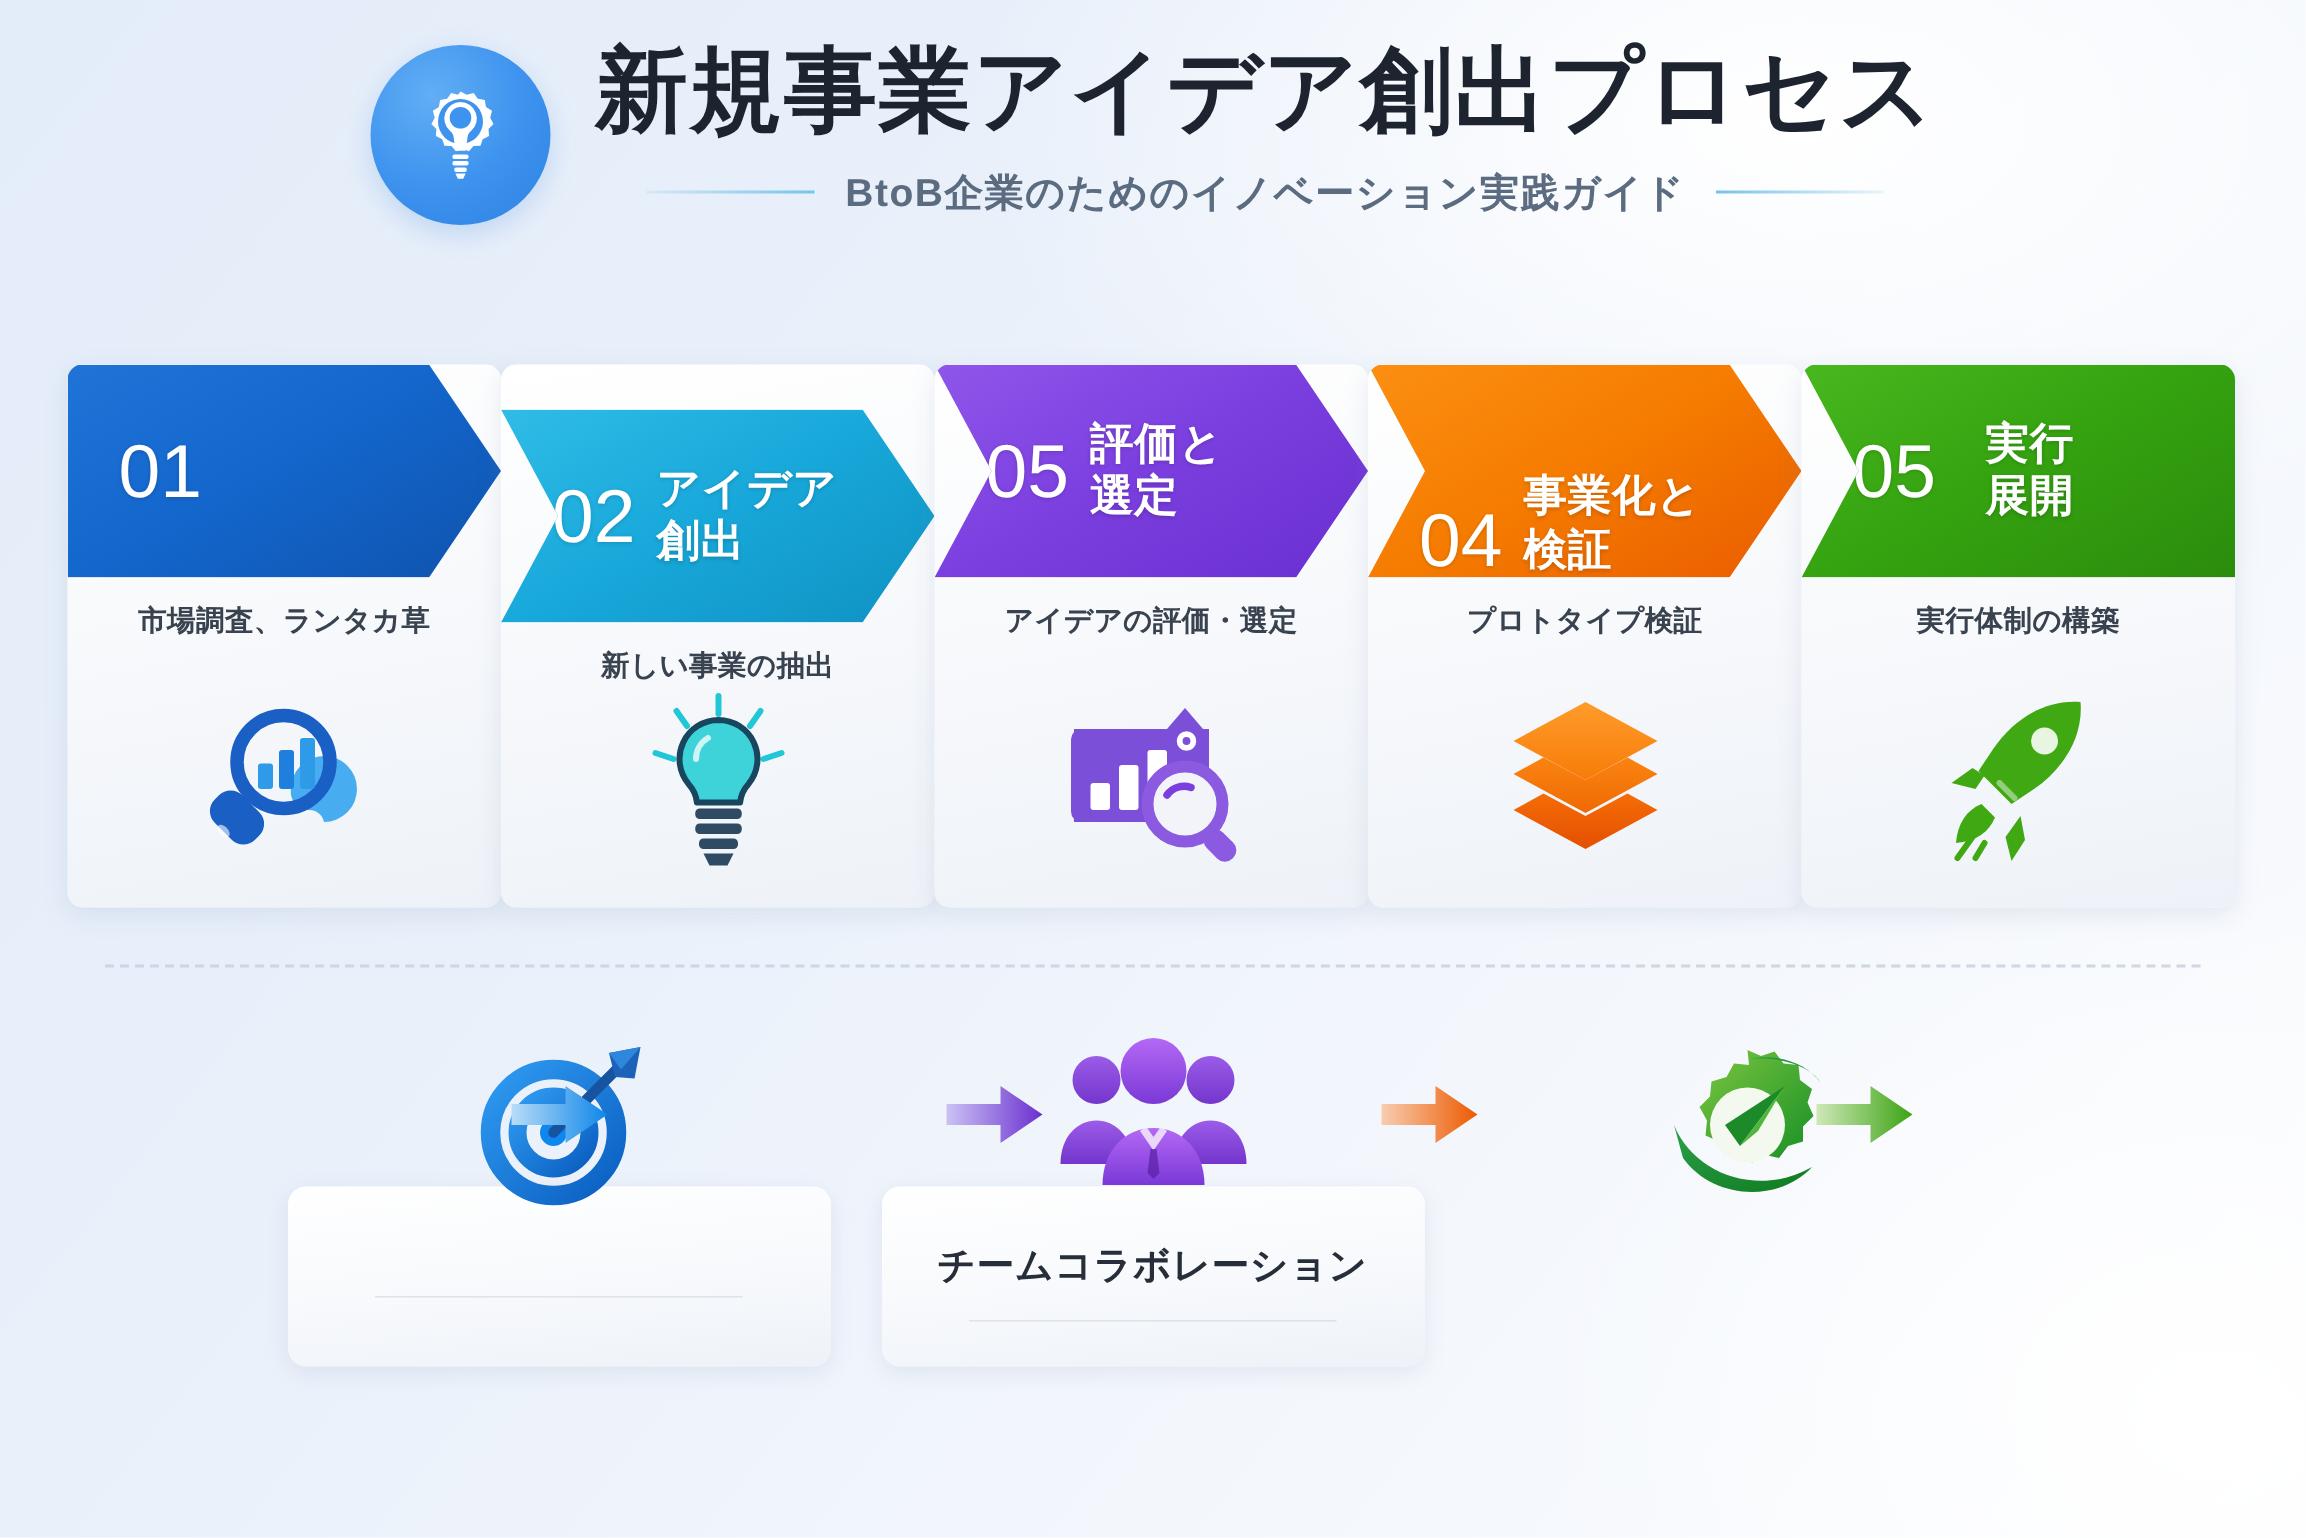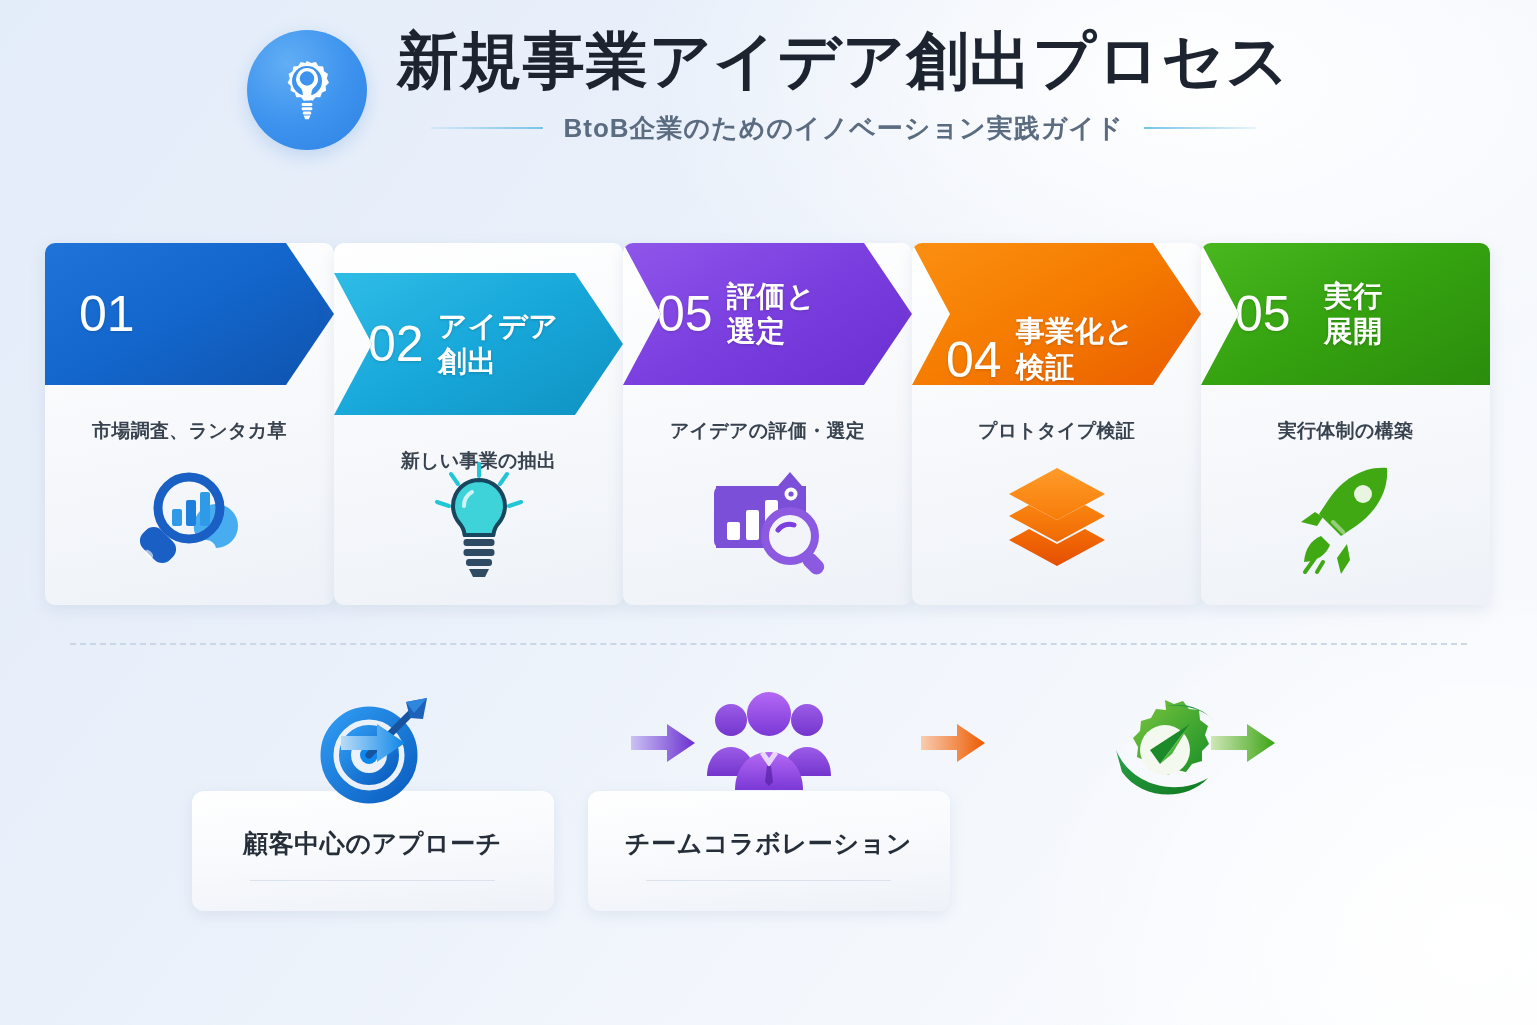--- a/index.html
+++ b/index.html
@@ -146,21 +146,21 @@
     line-height: 1.22;
     letter-spacing: 0.5px;
     text-shadow: 0 1px 3px rgba(0,0,0,0.18);
   }
 
   .step-desc {
     text-align: center;
     font-size: 19px;
     color: #39434f;
     font-weight: 600;
-    margin-top: 33px;
+    margin-top: 16px;
     padding: 0 10px;
     letter-spacing: 0.3px;
     white-space: nowrap;
   }
 
   .step-icon {
     position: absolute;
     left: 0;
     right: 0;
     bottom: 26px;
@@ -514,21 +514,20 @@
           </defs>
           <circle cx="55" cy="63" r="42" fill="none" stroke="url(#tgt)" stroke-width="13"></circle>
           <circle cx="55" cy="63" r="24" fill="none" stroke="url(#tgt)" stroke-width="12"></circle>
           <circle cx="55" cy="63" r="9" fill="#0e87ee"></circle>
           <path d="M55 63 L99 19" stroke="#17549f" stroke-width="7" stroke-linecap="round"></path>
           <path d="M92 10 L113 6 L109 27 L96 26 L93 14 Z" fill="#1c62b8"></path>
           <path d="M92 10 L113 6 L100 21 Z" fill="#2f86dd"></path>
         </svg>
       </div>
       <div class="feature-card">
-        <div class="feature-label">顧客中心のアプローチ</div>
         <div class="feature-underline"></div>
       </div>
     </div>
 
     <div class="feature">
       <div class="feature-icon">
         <svg width="128" height="118" viewBox="0 0 128 118" aria-hidden="true">
           <defs>
             <linearGradient id="pp1" x1="0" y1="0" x2="0" y2="1">
               <stop offset="0%" stop-color="#9b5ce8"></stop>

